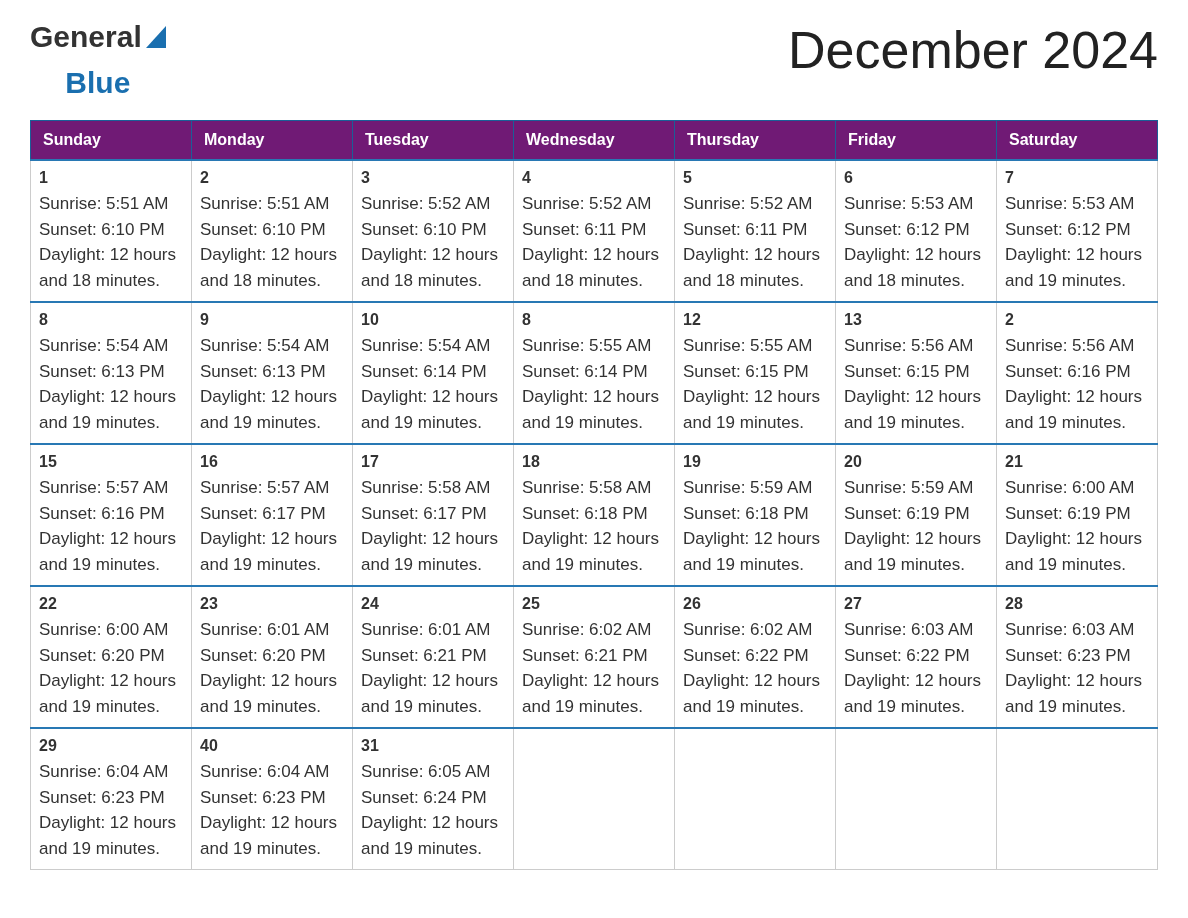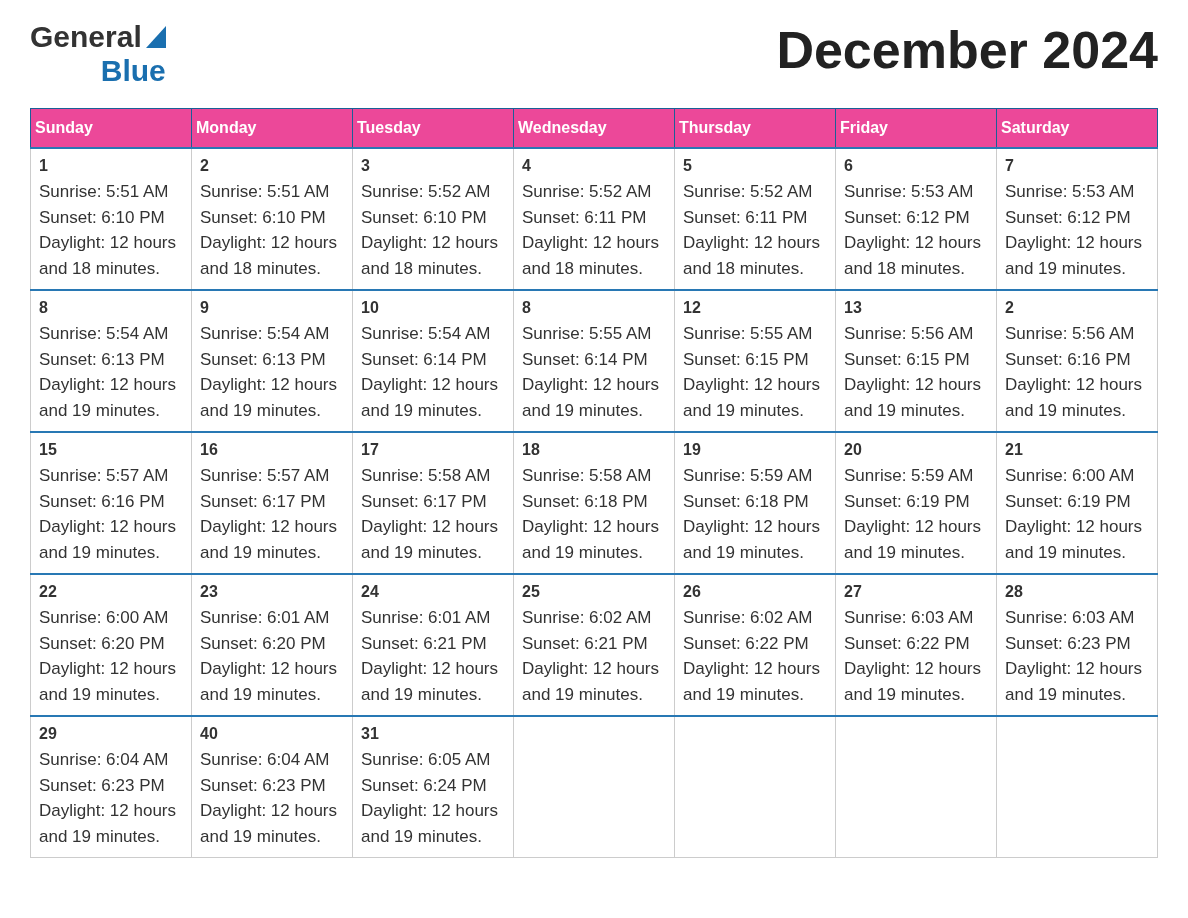--- a/index.html
+++ b/index.html
@@ -14,55 +14,56 @@
     .header {
       display: flex;
       justify-content: space-between;
       align-items: flex-start;
       margin-bottom: 20px;
     }
 
     .logo {
       display: flex;
       flex-direction: column;
-      align-items: flex-end;
+      align-items: center;
+      gap: 12px;
     }
 
     .logo-text-row {
       display: flex;
       align-items: center;
     }
 
     .title-area {
       text-align: right;
     }
 
     .month-title {
       font-size: 52px;
-      font-weight: bold;
+      font-weight: normal;
       color: #222;
     }
 
     .location {
       font-size: 20px;
       color: #444;
     }
 
     .calendar {
       width: 100%;
       border-collapse: collapse;
       table-layout: fixed;
     }
 
     .calendar th {
-      background-color: #ec4899;
+      background-color: #701a75;
       color: #fff;
       font-size: 16px;
       font-weight: bold;
-      padding: 10px 4px;
+      padding: 10px 12px;
       text-align: left;
       border: 1px solid #1a5f97;
     }
 
     .calendar td {
       vertical-align: top;
       padding: 8px;
       border: 1px solid #ccc;
       border-top: 2px solid #2878b4;
       font-size: 13px;

